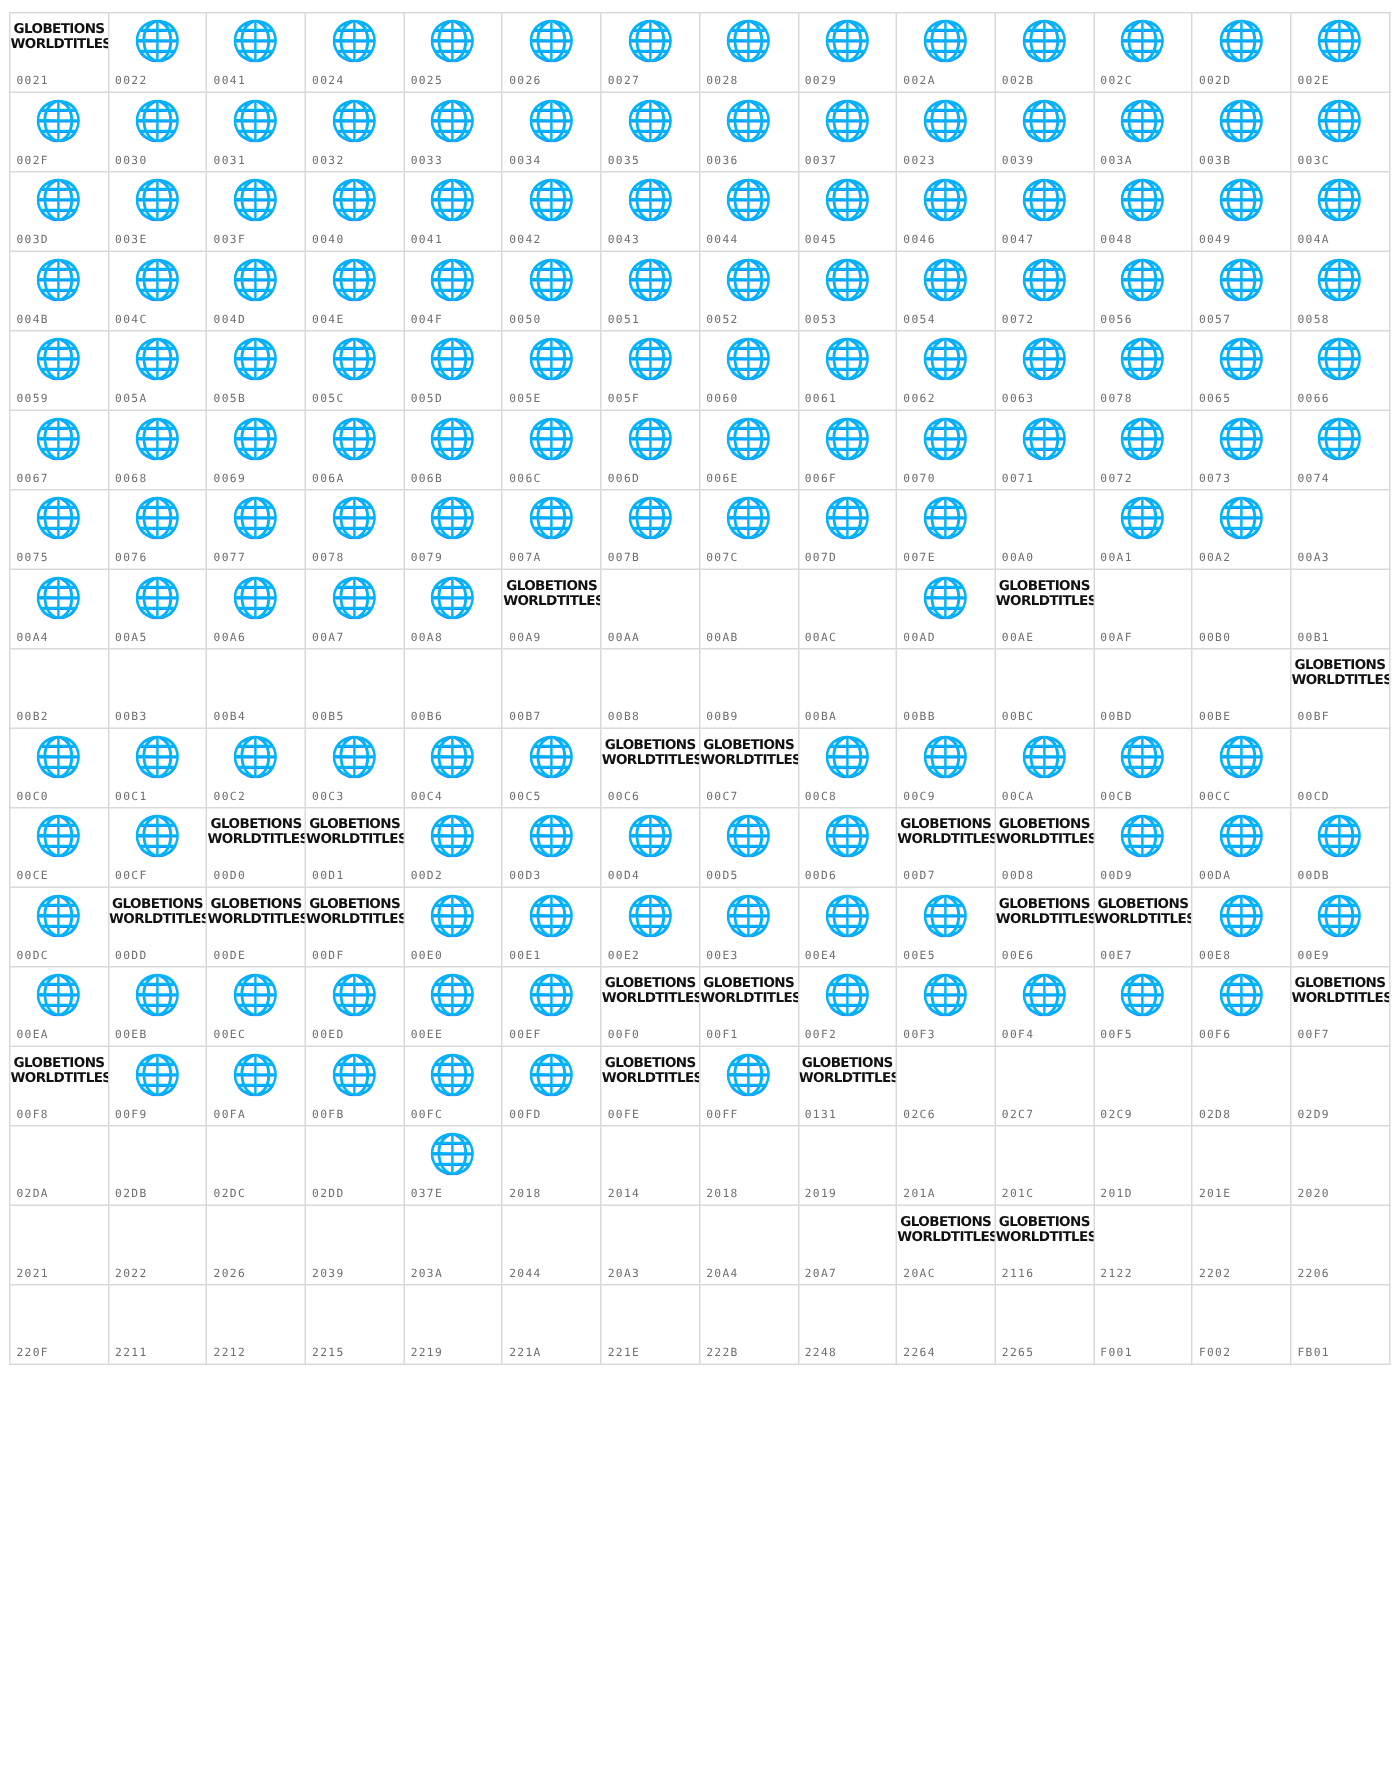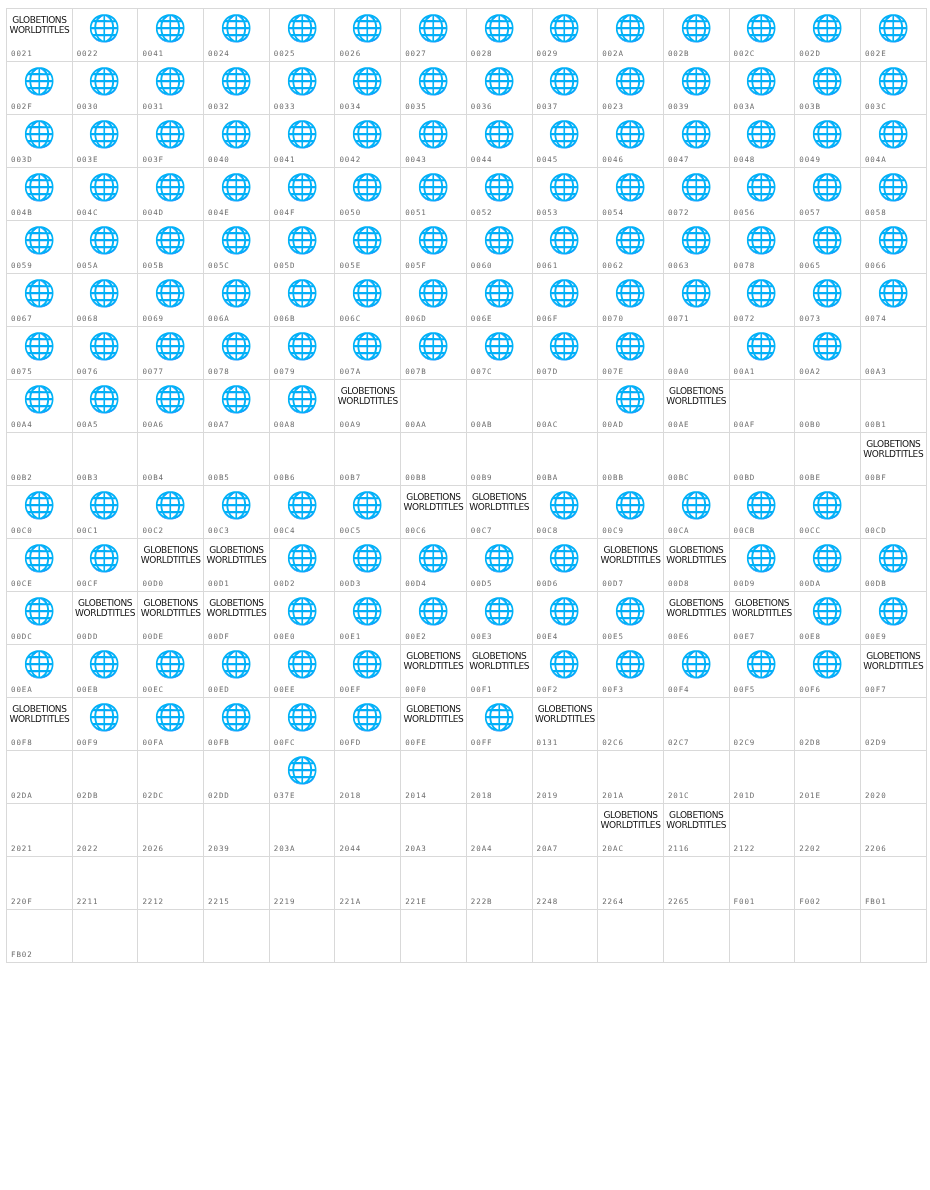--- a/index.html
+++ b/index.html
@@ -41,21 +41,21 @@
     line-height: 32px;
     text-align: center;
     font-size: 26px;
     color: #111111;
     overflow: hidden;
     white-space: nowrap;
   }
   .glyph.wordmark {
     font-size: 9px;
     line-height: 10px;
-    font-weight: normal;
+    font-weight: bold;
     letter-spacing: -0.4px;
     font-family: "DejaVu Sans", sans-serif;
     top: 6px;
     height: 26px;
   }
   .glyph.wordmark .wm-line {
     display: block;
   }
   .code {
     position: absolute;
@@ -1531,34 +1531,14 @@
           <div class="cell-inner">
             <div class="code">F002</div>
           </div>
         </td>
         <td class="empty">
           <div class="cell-inner">
             <div class="code">FB01</div>
           </div>
         </td>
       </tr>
-      <tr>
-        <td class="empty">
-          <div class="cell-inner">
-            <div class="code">FB02</div>
-          </div>
-        </td>
-        <td class="nocell"></td>
-        <td class="nocell"></td>
-        <td class="nocell"></td>
-        <td class="nocell"></td>
-        <td class="nocell"></td>
-        <td class="nocell"></td>
-        <td class="nocell"></td>
-        <td class="nocell"></td>
-        <td class="nocell"></td>
-        <td class="nocell"></td>
-        <td class="nocell"></td>
-        <td class="nocell"></td>
-        <td class="nocell"></td>
-      </tr>
     </tbody>
 </table>
 
 </body></html>

